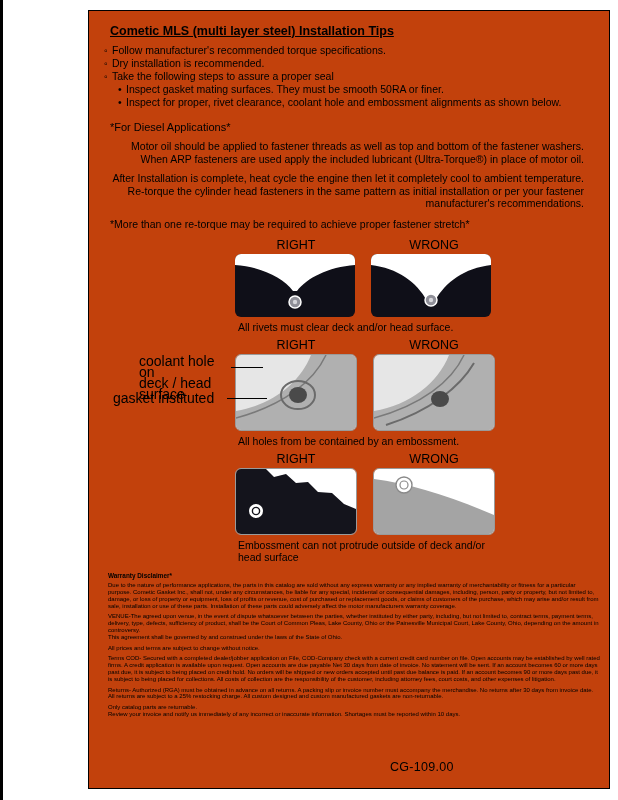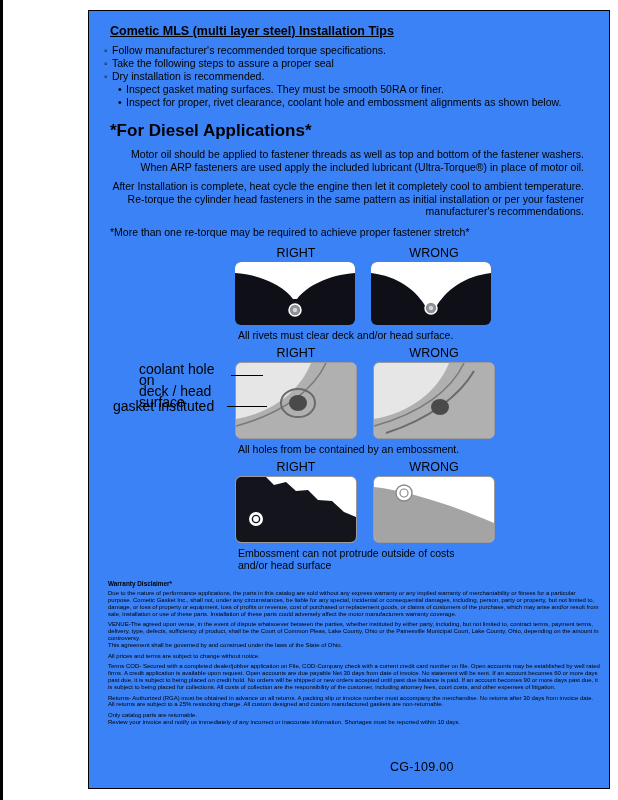--- a/index.html
+++ b/index.html
@@ -1,26 +1,26 @@
 <!DOCTYPE html>
 <html><head>
 <meta charset="utf-8">
 <style>
   * { margin:0; padding:0; box-sizing:border-box; }
   html,body { width:618px; height:800px; background:#ffffff; color:#000;
               font-family:"Liberation Sans", sans-serif; position:relative; overflow:hidden; }
   .edge { position:absolute; left:0; top:0; width:3px; height:800px; background:#000; }
   .sheet { position:absolute; left:88px; top:10px; width:522px; height:779px;
-           border:1px solid #000; background:#3b82f6; }
+           border:1px solid #000; background:#c2410c; }
   .title { margin:13px 0 0 21px; font-size:12.5px; font-weight:bold; text-decoration:underline; }
   .bullets { margin:6px 0 0 15px; font-size:10.5px; line-height:13px; }
   .b1::before { content:"◦"; display:inline-block; width:8px; }
   .b2 { margin-left:14px; }
   .b2::before { content:"•"; display:inline-block; width:8px; }
-  .h2 { margin:12px 0 4px 21px; font-size:17px; font-weight:bold; }
+  .h2 { margin:12px 0 4px 21px; font-size:11px; font-weight:normal; }
   .para { margin:7px 21px 0 21px; font-size:10.5px; line-height:12.5px; max-width:474px;text-align:right; }
   .note { margin:8px 0 0 21px; font-size:10.5px; }
   .diagrams { margin:8px 0 0 146px; width:262px; }
   .dgrow { position:relative; margin-bottom:5px; }
   .dghead { display:flex; font-size:12.5px; line-height:15px; margin-bottom:1px; }
   .dghead span { width:122px; text-align:center; }
   .dghead span:first-child { margin-right:16px; }
   .imgs { display:flex; gap:16px; }
   .imgs svg { display:block; }
   .frame { border-radius:6px; overflow:hidden; }
@@ -43,22 +43,22 @@
 <body>
 
 <div class="edge"></div>
 
 <div class="sheet">
 
   <div class="title">Cometic MLS (multi layer steel) Installation Tips</div>
 
   <div class="bullets">
     <div class="b1">Follow manufacturer's recommended torque specifications.</div>
+    <div class="b1">Dry installation is recommended.</div>
     <div class="b1">Take the following steps to assure a proper seal</div>
-    <div class="b1">Dry installation is recommended.</div>
     <div class="b2">Inspect gasket mating surfaces.  They must be smooth 50RA or finer.</div>
     <div class="b2">Inspect for proper, rivet clearance, coolant hole and embossment alignments as shown below.</div>
   </div>
 
   <div class="h2">*For Diesel Applications*</div>
 
   <div class="para">Motor oil should be applied to fastener threads as well as top and bottom of the fastener washers. When ARP fasteners are used apply the included lubricant (Ultra-Torque®) in place of motor oil.</div>
   <div class="para">After Installation is complete, heat cycle the engine then let it completely cool to ambient temperature. Re-torque the cylinder head fasteners in the same pattern as initial installation or per your fastener manufacturer's recommendations.</div>
   <div class="note">*More than one re-torque may be required to achieve proper fastener stretch*</div>
 
@@ -139,21 +139,21 @@
         </div>
         <div class="frame f3">
           <svg width="120" height="65" viewBox="0 0 120 65">
             <rect width="120" height="65" fill="#ffffff"></rect>
             <path d="M0 10 C34 14 78 28 120 46 V65 H0 Z" fill="#a4a4a4"></path>
             <circle cx="30" cy="16" r="8" fill="#ffffff" stroke="#8a8a8a" stroke-width="1.4"></circle>
             <circle cx="30" cy="16" r="4" fill="none" stroke="#8a8a8a" stroke-width="1.2"></circle>
           </svg>
         </div>
       </div>
-      <div class="cap">Embossment can not protrude outside of costs and/or head surface</div>
+      <div class="cap">Embossment can not protrude outside of deck and/or head surface</div>
     </div>
 
   </div>
 
   <div class="warranty">
     <div class="wh">Warranty Disclaimer*</div>
     <p>Due to the nature of performance applications, the parts in this catalog are sold without any express warranty or any implied warranty of merchantability or fitness for a particular purpose.  Cometic Gasket Inc., shall not, under any circumstances, be liable for any special, incidental or consequential damages, including, person, party or property, but not limited to, damage, or loss of property or equipment, loss of profits or revenue, cost of purchased or replacement goods, or claims of customers of the purchase, which may arise and/or result from sale, installation or use of these parts.  Installation of these parts could adversely affect the motor manufacturers warranty coverage.</p>
     <p>VENUE-The agreed upon venue, in the event of dispute whatsoever between the parties, whether instituted by either party, including, but not limited to, contract terms, payment terms, delivery, type, defects, sufficiency of product, shall be the Court of Common Pleas, Lake County, Ohio or the Painesville Municipal Court, Lake County, Ohio, depending on the amount in controversy.
 This agreement shall be governed by and construed under the laws of the State of Ohio.</p>
     <p>All prices and terms are subject to change without notice.</p>

